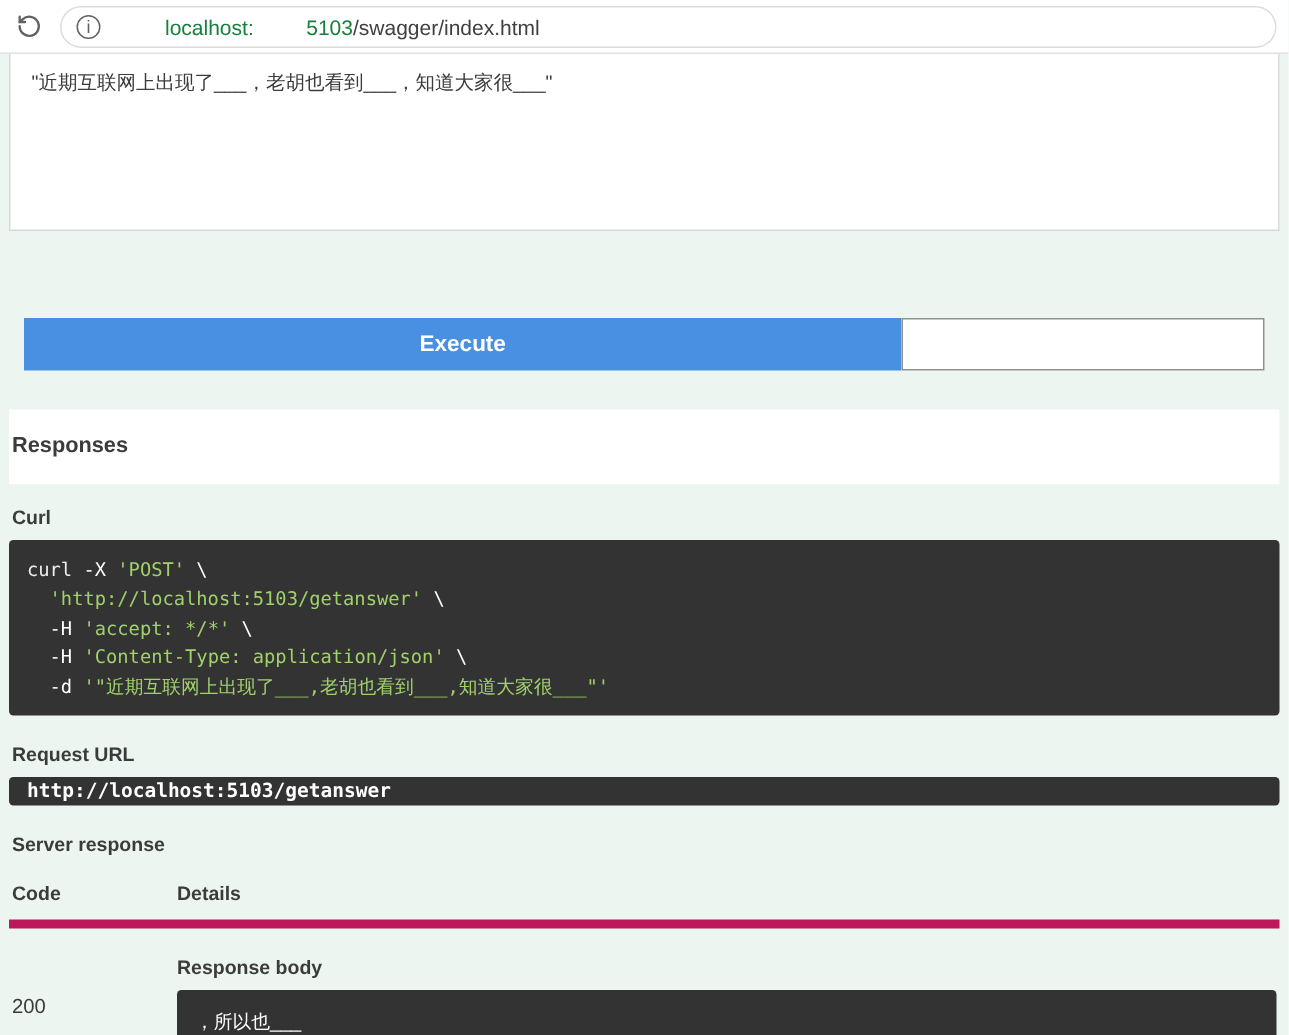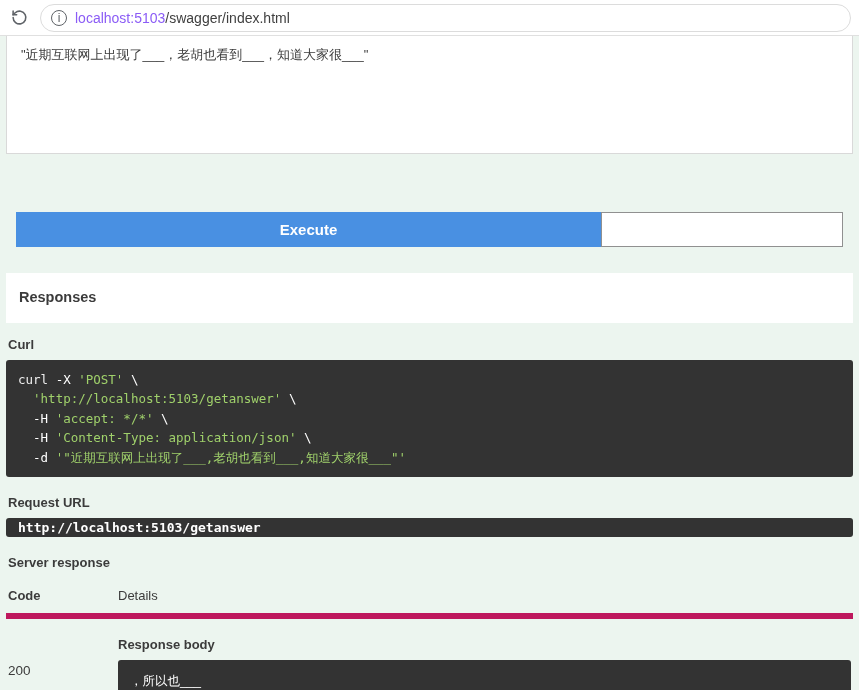--- a/index.html
+++ b/index.html
@@ -33,21 +33,21 @@
     }
     .info-icon {
       width: 16px; height: 16px;
       display: flex; align-items: center; justify-content: center;
       color: #5f6368;
       font-size: 12px;
       border: 1.2px solid #5f6368;
       border-radius: 50%;
     }
     .url-text { font-size: 14px; color: #202124; }
-    .url-text .host { color: #8b5cf6; }
+    .url-text .host { color: #15803d; margin-left: 35px; }
     .url-text .path { color: #404040; }
     
     .content-area {
       background: #ecf5ef;
       padding: 0 6px;
     }
     
     .textarea-wrap {
       background: #fff;
       border: 1px solid #d9d9d9;
@@ -87,21 +87,21 @@
     .spacer-2 { height: 26px; background: #ecf5ef; }
     
     .responses-header {
       background: #fff;
       padding: 16px 0 18px 0;
     }
     .responses-header h4 {
       font-size: 14.5px;
       font-weight: 700;
       color: #3b3b3b;
-      padding-left: 13px;
+      padding-left: 2px;
     }
     
     .section {
       background: #ecf5ef;
       padding: 10px 0 14px 0;
     }
     .section-label {
       font-size: 13px;
       font-weight: 700;
       color: #3b3b3b;
@@ -135,21 +135,21 @@
     }
     
     .table-head {
       display: flex;
       padding: 10px 2px 10px 2px;
       font-size: 13px;
       color: #3b3b3b;
       border-bottom: 6px solid #be185d;
     }
     .col-code { width: 110px; font-weight: 700; }
-    .col-details { font-weight: 400; text-align: center; }
+    .col-details { font-weight: 700; text-align: center; }
     
     .response-row {
       display: flex;
       padding: 18px 2px 0 2px;
     }
     .code-val {
       width: 110px;
       font-size: 13.5px;
       color: #3b3b3b;
       padding-top: 26px;

